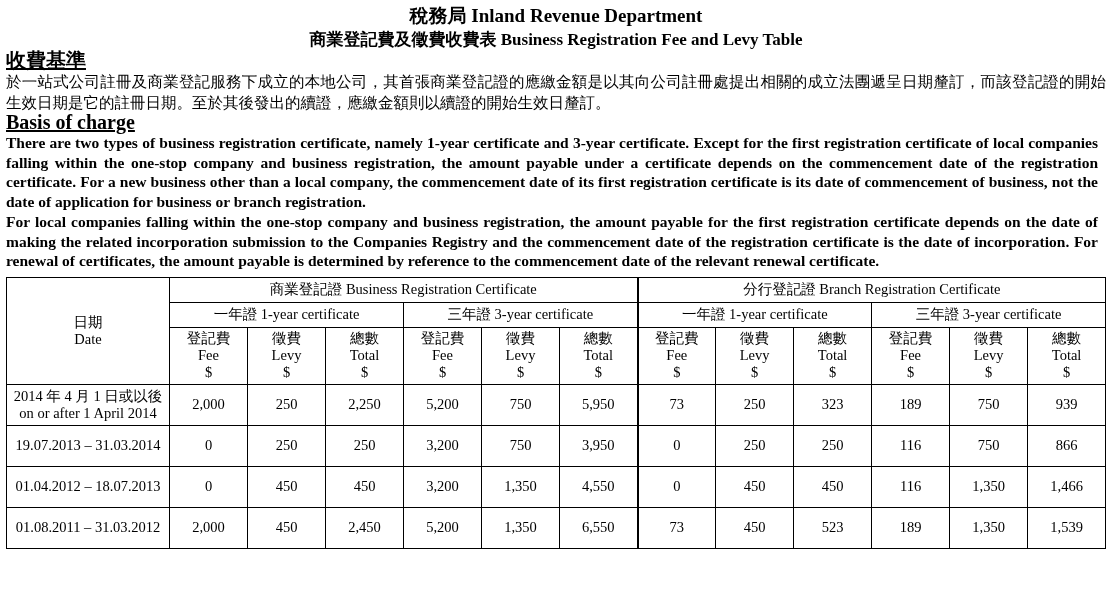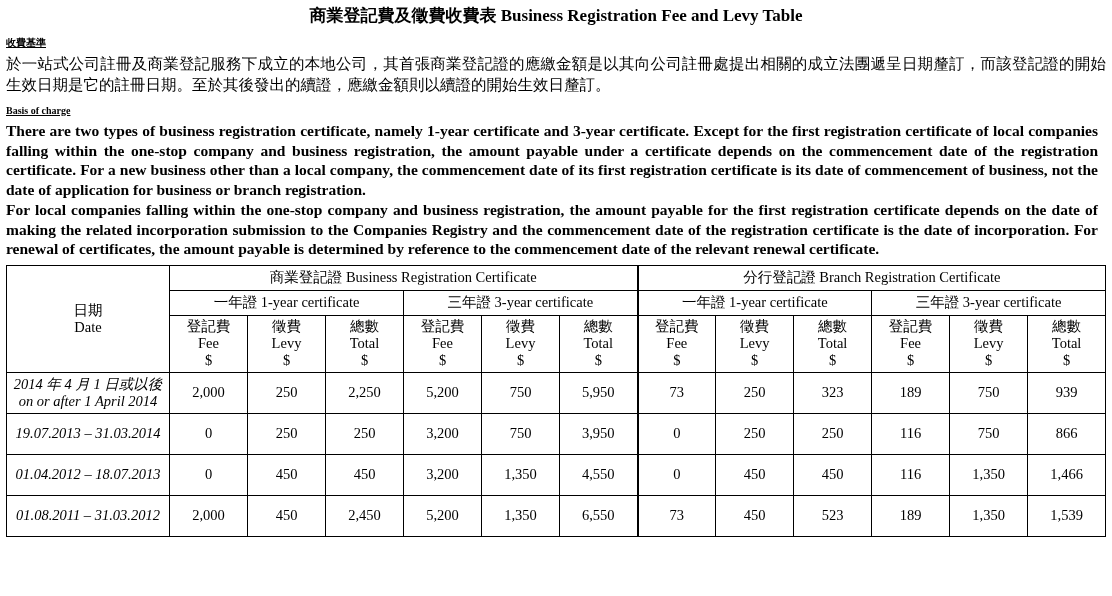--- a/index.html
+++ b/index.html
@@ -29,23 +29,22 @@
     font-size: 19px;
     line-height: 24px;
   }
   .title-line2 {
     font-size: 17px;
     line-height: 23px;
     text-align: center;
   }
   .section-head {
     font-weight: bold;
-    font-size: 10px;
+    font-size: 20px;
     text-decoration: underline;
-    margin-top: 6px;
     line-height: 19px;
   }
   p.zh {
     font-size: 15.5px;
     line-height: 21px;
     margin: 1px 0 0 0;
     text-align: justify;
     text-justify: inter-ideograph;
   }
   p.en {
@@ -86,35 +85,35 @@
     width: 163px;
     font-size: 15.5px;
     margin-left: 34px;
   }
   td.datecell {
     text-align: left;
     padding-left: 4px;
     font-size: 14px;
     line-height: 17px;
     height: 38px;
-    font-style: italic;
   }
   td.num {
     height: 38px;
   }
   .thick-left {
     border-left: 2px solid #000000 !important;
   }
 </style>
 </head>
 <body>
 
 <div class="page">
 
   <div class="title-block">
+    <div class="title-line1">稅務局 Inland Revenue Department</div>
     <div class="title-line2">商業登記費及徵費收費表  Business Registration Fee and Levy Table</div>
   </div>
 
   <div class="section-head">收費基準</div>
   <p class="zh">於一站式公司註冊及商業登記服務下成立的本地公司，其首張商業登記證的應繳金額是以其向公司註冊處提出相關的成立法團遞呈日期釐訂，而該登記證的開始生效日期是它的註冊日期。至於其後發出的續證，應繳金額則以續證的開始生效日釐訂。</p>
 
   <div class="section-head">Basis of charge</div>
   <p class="en">There are two types of business registration certificate, namely 1-year certificate and 3-year certificate. Except for the first registration certificate of local companies falling within the one-stop company and business registration, the amount payable under a certificate depends on the commencement date of the registration certificate. For a new business other than a local company, the commencement date of its first registration certificate is its date of commencement of business, not the date of application for business or branch registration.</p>
   <p class="en">For local companies falling within the one-stop company and business registration, the amount payable for the first registration certificate depends on the date of making the related incorporation submission to the Companies Registry and the commencement date of the registration certificate is the date of incorporation. For renewal of certificates, the amount payable is determined by reference to the commencement date of the relevant renewal certificate.</p>
 

